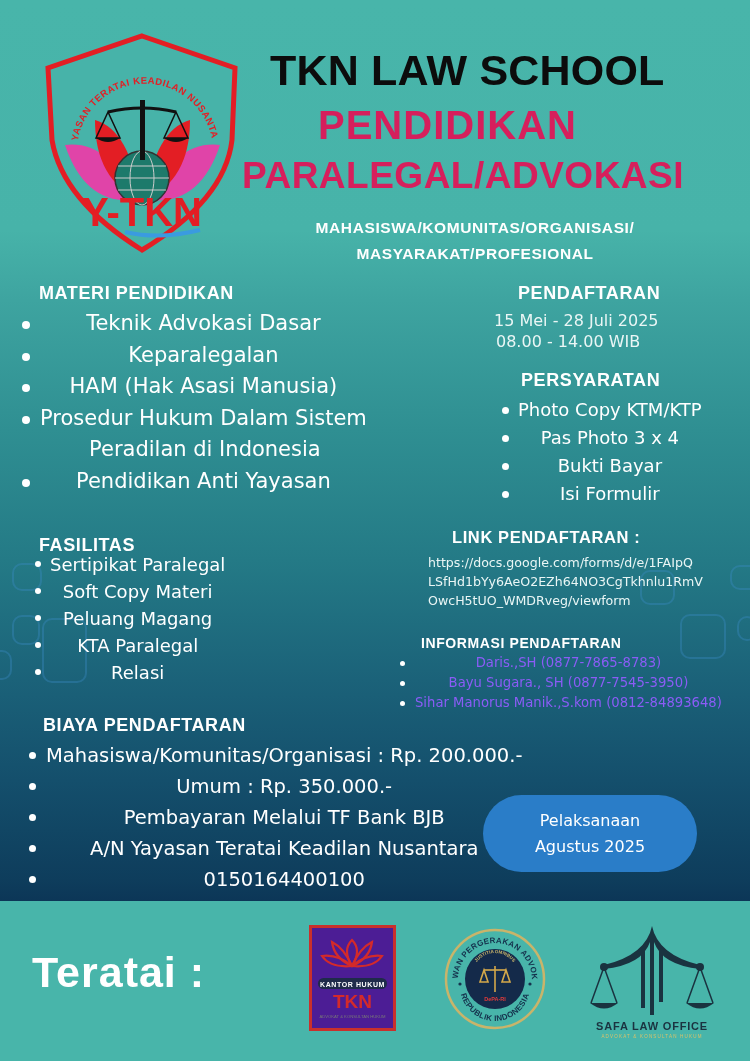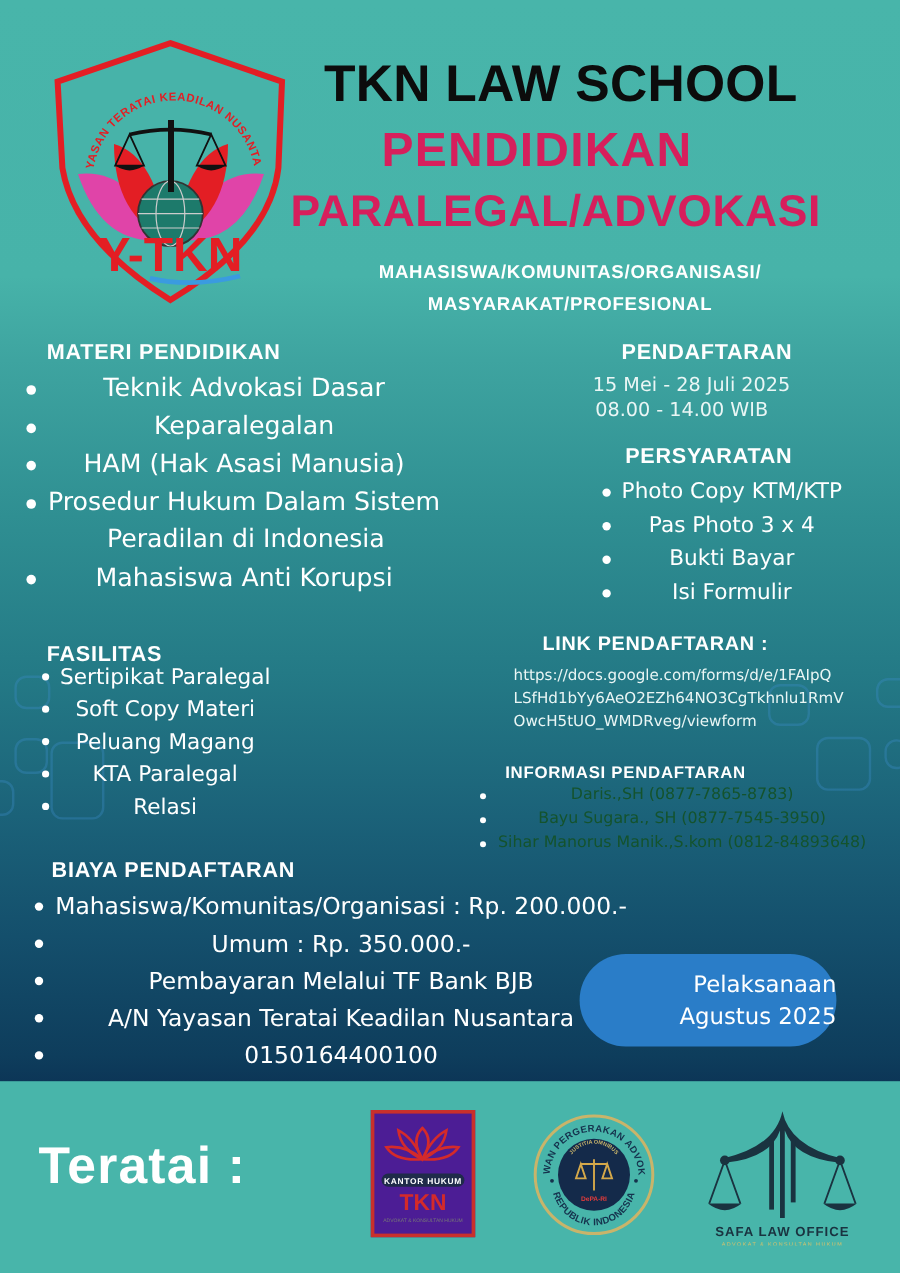--- a/index.html
+++ b/index.html
@@ -44,33 +44,33 @@
 
   .fasil-head { left: 15px; top: 535px; font-size: 18px; }
   .fasil-list { left: 33px; top: 551px; font-size: 18px; line-height: 27px; }
   .fasil-list li { padding-left: 17px; }
   .fasil-list li .dot { left: 2px; top: 10px; width: 6px; height: 6px; }
 
   .link-head { left: 428px; top: 528px; font-size: 16.5px; }
   .link-url { left: 428px; top: 553px; width: 320px; font-size: 12.6px; line-height: 19px; color: #eaf6f5; word-break: break-all; }
 
   .info-head { left: 397px; top: 635px; font-size: 14px; }
-  .info-list { left: 399px; top: 653px; font-size: 13.2px; line-height: 20px; color: #14532d; }
+  .info-list { left: 399px; top: 653px; font-size: 13.2px; line-height: 20px; color: #8b5cf6; }
   .info-list li { padding-left: 16px; }
   .info-list li .dot { left: 1px; top: 8px; width: 5px; height: 5px; }
 
   .biaya-head { left: 19px; top: 715px; font-size: 18px; }
   .biaya-list { left: 27px; top: 740px; font-size: 19.5px; line-height: 31px; }
   .biaya-list li { padding-left: 19px; }
   .biaya-list li .dot { left: 2px; top: 12px; width: 7px; height: 7px; }
 
   .pelaksanaan {
     left: 483px; top: 795px; width: 214px; height: 77px; border-radius: 40px;
-    background: #2a7dc8; display: flex; flex-direction: column; align-items: flex-end; justify-content: center;
-    font-size: 19px; line-height: 26px; color: #ffffff; text-align: center;
+    background: #2a7dc8; display: flex; flex-direction: column; align-items: center; justify-content: center;
+    font-size: 16px; line-height: 26px; color: #ffffff; text-align: center;
   }
 
   
   .footer { left: 0; top: 901px; width: 750px; height: 160px; background: #48b5aa; }
   .suport { left: 32px; top: 948px; font-family: "Liberation Sans", sans-serif; font-weight: bold; font-size: 43px; color: #ffffff; letter-spacing: 1px; }
   .tkn-logo { left: 309px; top: 925px; width: 87px; height: 106px; background: #4c1d95; border: 3px solid #c9302c; }
   .dpa-logo { left: 444px; top: 928px; width: 102px; height: 102px; }
   .safa-logo { left: 586px; top: 920px; width: 132px; height: 118px; }
 </style>
 </head>
@@ -125,21 +125,21 @@
   <div>MAHASISWA/KOMUNITAS/ORGANISASI/</div>
   <div>MASYARAKAT/PROFESIONAL</div>
 </div>
 
 <div class="abs sec-head materi-head">MATERI PENDIDIKAN</div>
 <ul class="abs list materi-list">
   <li><span class="dot"></span><span>Teknik Advokasi Dasar</span></li>
   <li><span class="dot"></span><span>Keparalegalan</span></li>
   <li><span class="dot"></span><span>HAM (Hak Asasi Manusia)</span></li>
   <li><span class="dot"></span><span>Prosedur Hukum Dalam Sistem</span><span class="cont">Peradilan di Indonesia</span></li>
-  <li><span class="dot"></span><span>Mahasiswa Anti Korupsi</span></li>
+  <li><span class="dot"></span><span>Pendidikan Anti Yayasan</span></li>
 </ul>
 
 <div class="abs sec-head daftar-head">PENDAFTARAN</div>
 <div class="abs daftar-dates">
   <div>15 Mei - 28 Juli 2025</div>
   <div style="padding-left:2px;">08.00 - 14.00 WIB</div>
 </div>
 
 <div class="abs sec-head syarat-head">PERSYARATAN</div>
 <ul class="abs list syarat-list">

